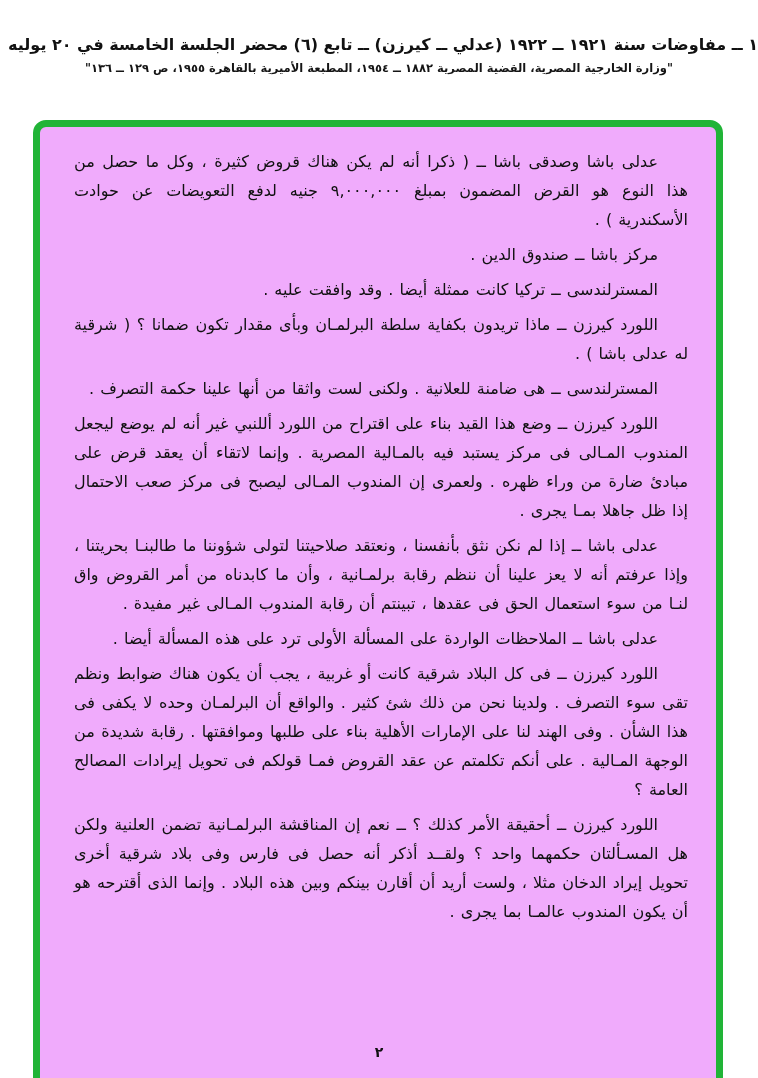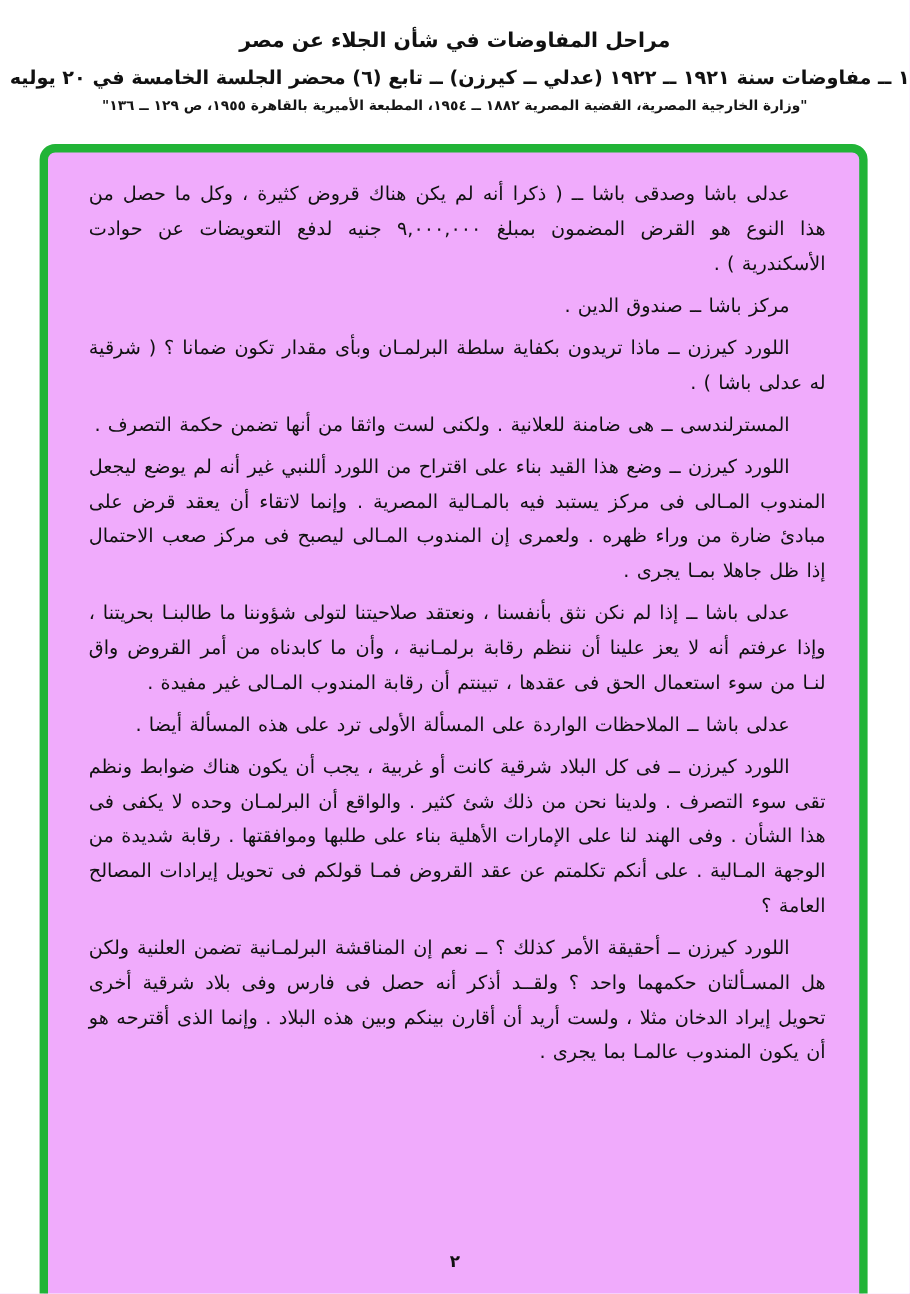--- a/index.html
+++ b/index.html
@@ -66,31 +66,31 @@
     width: 758px;
     text-align: center;
     font-size: 14px;
     font-weight: bold;
   }
 </style>
 </head>
 <body>
 
 <header class="doc-header">
-  <div class="doc-title">مراحل المفاوضات في شأن الجلاء عن مصر</div>
   <div class="doc-subtitle">١ ــ مفاوضات سنة ١٩٢١ ــ ١٩٢٢ (عدلي ــ كيرزن) ــ تابع (٦) محضر الجلسة الخامسة في ٢٠ يوليه ١٩٢١</div>
   <div class="doc-source">"وزارة الخارجية المصرية، القضية المصرية ١٨٨٢ ــ ١٩٥٤، المطبعة الأميرية بالقاهرة ١٩٥٥، ص ١٢٩ ــ ١٣٦"</div>
 </header>
 
 <section class="highlight-box" style="border-color: rgb(33, 180, 55);">
   <div class="box-inner">
     <p>عدلى باشا وصدقى باشا ــ ( ذكرا أنه لم يكن هناك قروض كثيرة ، وكل ما حصل من هذا النوع هو القرض المضمون بمبلغ ٩,٠٠٠,٠٠٠ جنيه لدفع التعويضات عن حوادت الأسكندرية ) .</p>
     <p>مركز باشا ــ صندوق الدين .</p>
+    <p>المسترلندسى ــ تركيا كانت ممثلة أيضا . وقد وافقت عليه .</p>
     <p>اللورد كيرزن ــ ماذا تريدون بكفاية سلطة البرلمـان وبأى مقدار تكون ضمانا ؟ ( شرقية له عدلى باشا ) .</p>
-    <p>المسترلندسى ــ هى ضامنة للعلانية . ولكنى لست واثقا من أنها تضمن حكمة التصرف .</p>
+    <p>المسترلندسى ــ هى ضامنة للعلانية . ولكنى لست واثقا من أنها علينا حكمة التصرف .</p>
     <p>اللورد كيرزن ــ وضع هذا القيد بناء على اقتراح من اللورد أللنبي غير أنه لم يوضع ليجعل المندوب المـالى فى مركز يستبد فيه بالمـالية المصرية . وإنما لاتقاء أن يعقد قرض على مبادئ ضارة من وراء ظهره . ولعمرى إن المندوب المـالى ليصبح فى مركز صعب الاحتمال إذا ظل جاهلا بمـا يجرى .</p>
     <p>عدلى باشا ــ إذا لم نكن نثق بأنفسنا ، ونعتقد صلاحيتنا لتولى شؤوننا ما طالبنـا بحريتنا ، وإذا عرفتم أنه لا يعز علينا أن ننظم رقابة برلمـانية ، وأن ما كابدناه من أمر القروض واق لنـا من سوء استعمال الحق فى عقدها ، تبينتم أن رقابة المندوب المـالى غير مفيدة .</p>
     <p>عدلى باشا ــ الملاحظات الواردة على المسألة الأولى ترد على هذه المسألة أيضا .</p>
     <p>اللورد كيرزن ــ فى كل البلاد شرقية كانت أو غربية ، يجب أن يكون هناك ضوابط ونظم تقى سوء التصرف . ولدينا نحن من ذلك شئ كثير . والواقع أن البرلمـان وحده لا يكفى فى هذا الشأن . وفى الهند لنا على الإمارات الأهلية بناء على طلبها وموافقتها . رقابة شديدة من الوجهة المـالية . على أنكم تكلمتم عن عقد القروض فمـا قولكم فى تحويل إيرادات المصالح العامة ؟</p>
     <p>اللورد كيرزن ــ أحقيقة الأمر كذلك ؟ ــ نعم إن المناقشة البرلمـانية تضمن العلنية ولكن هل المسـألتان حكمهما واحد ؟ ولقــد أذكر أنه حصل فى فارس وفى بلاد شرقية أخرى تحويل إيراد الدخان مثلا ، ولست أريد أن أقارن بينكم وبين هذه البلاد . وإنما الذى أقترحه هو أن يكون المندوب عالمـا بما يجرى .</p>
   </div>
 </section>
 
 <div class="page-number">٢</div>
 

